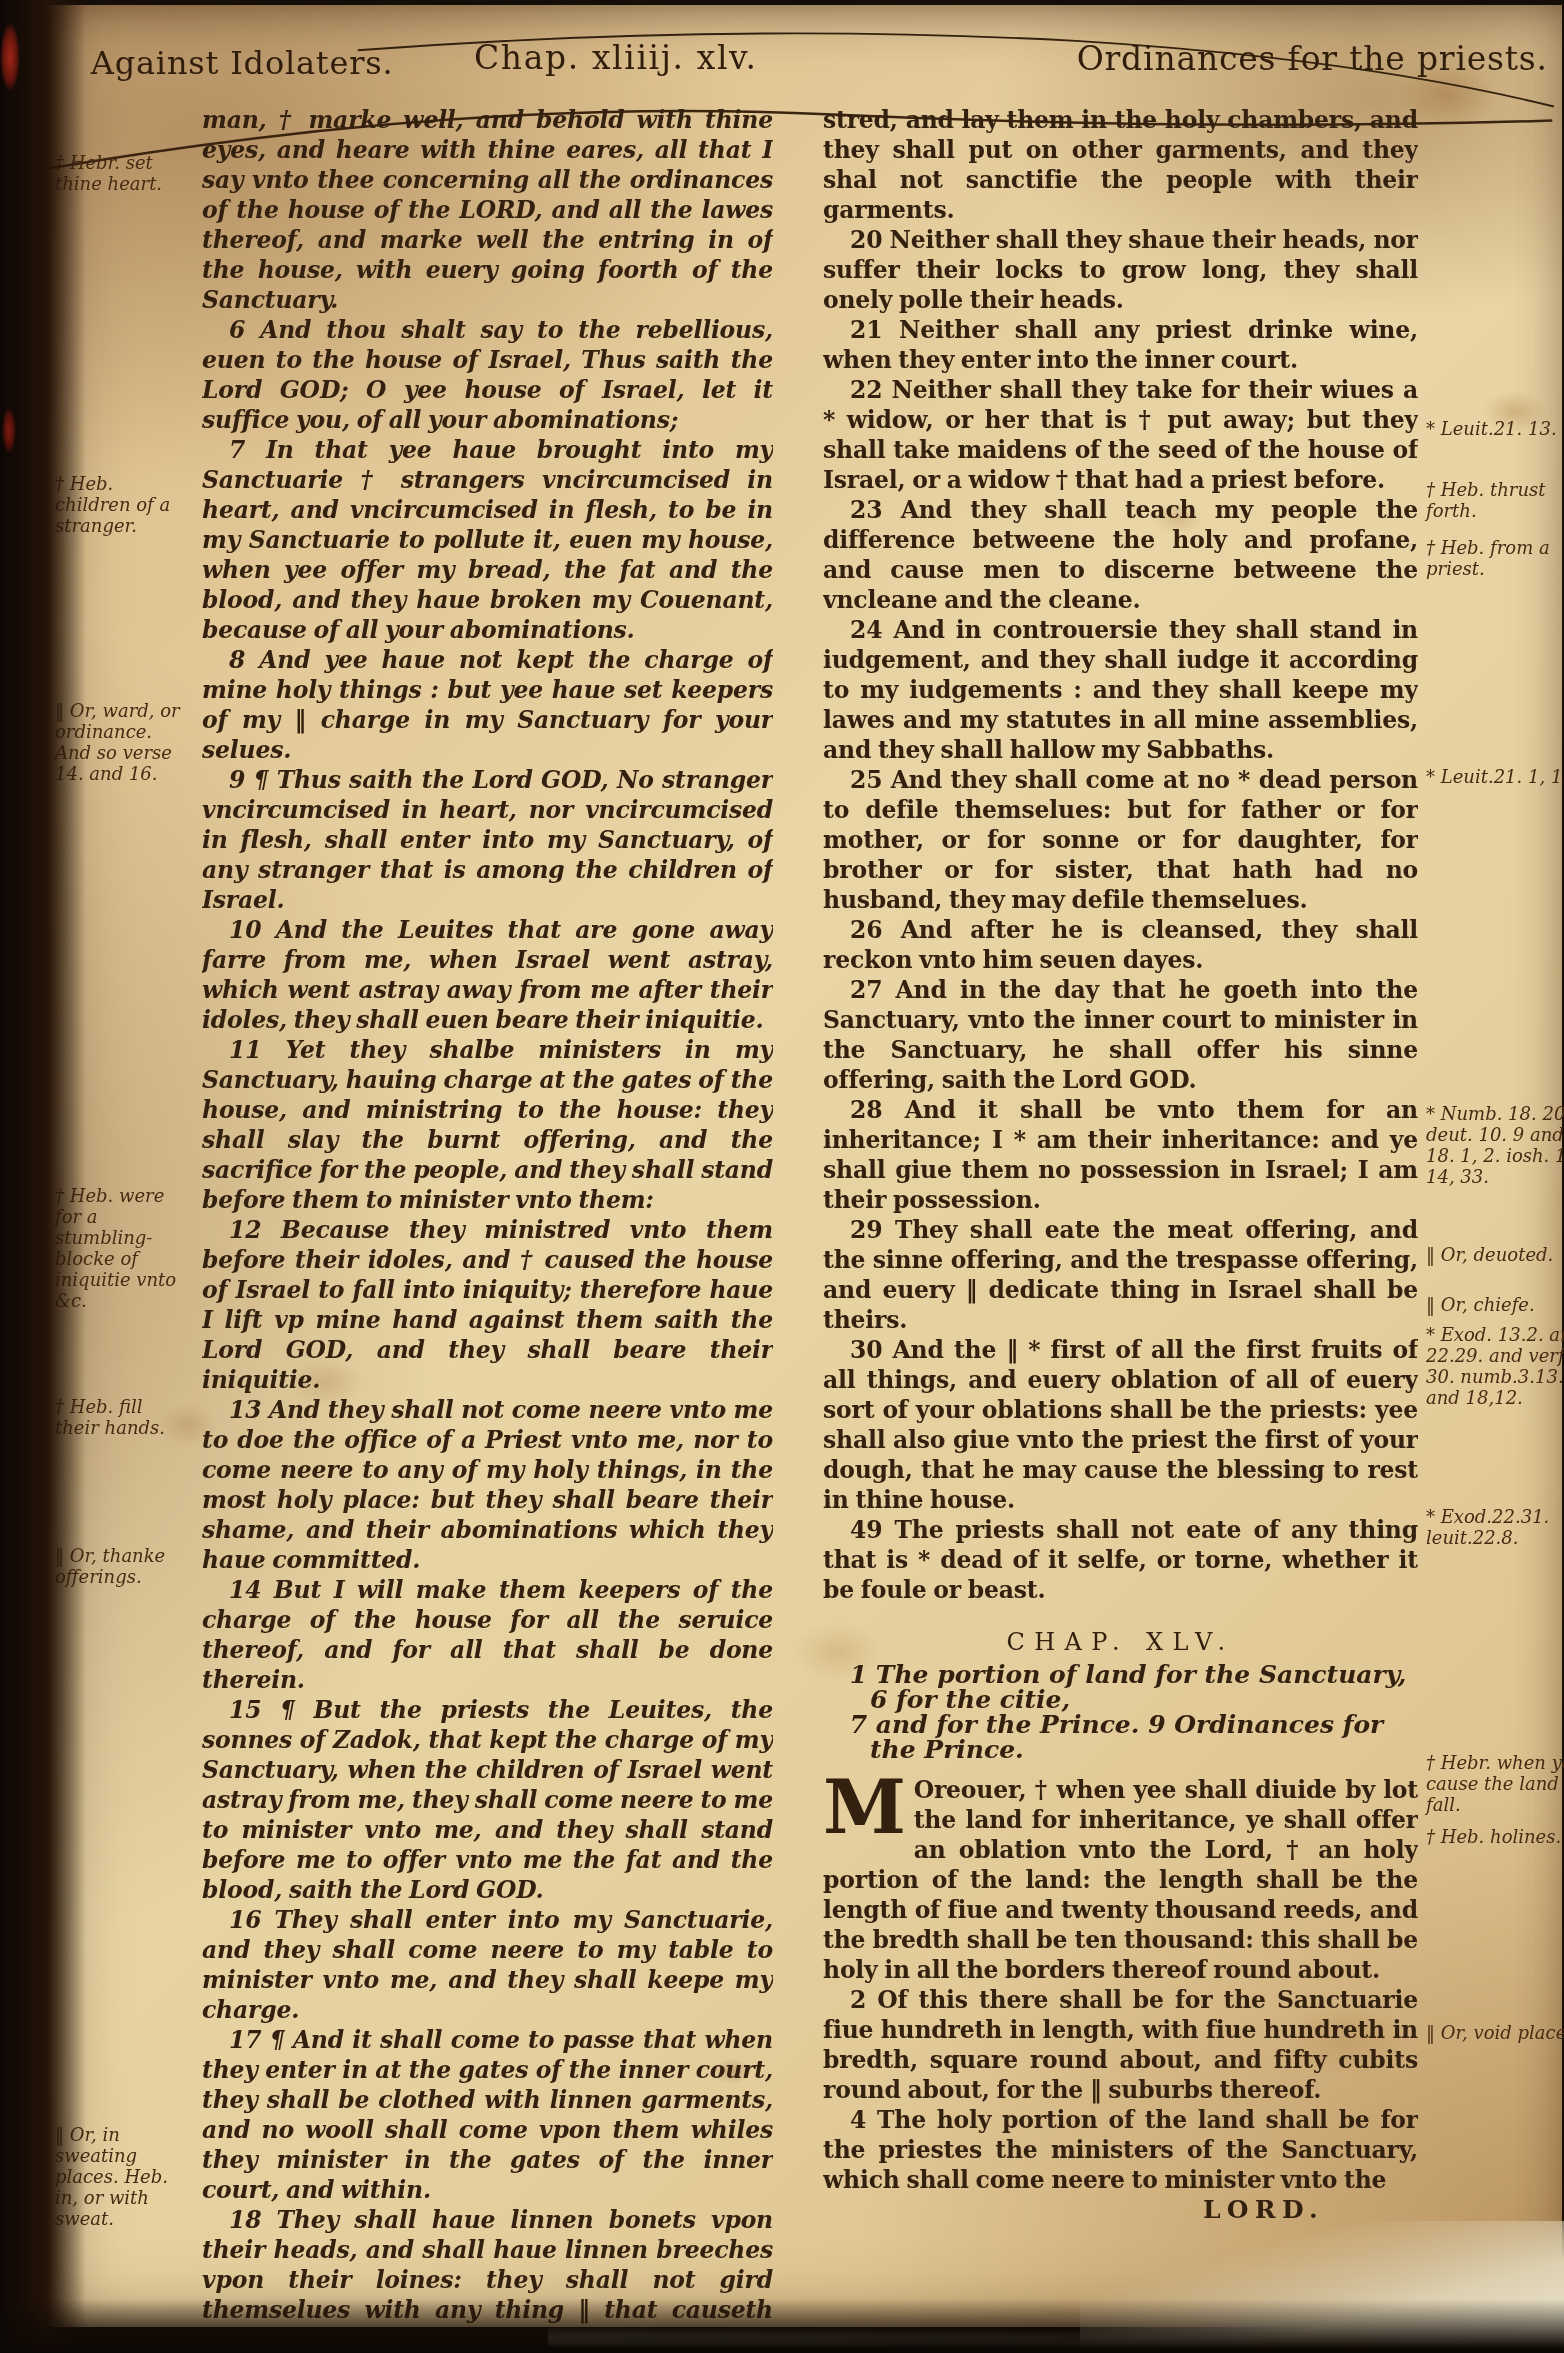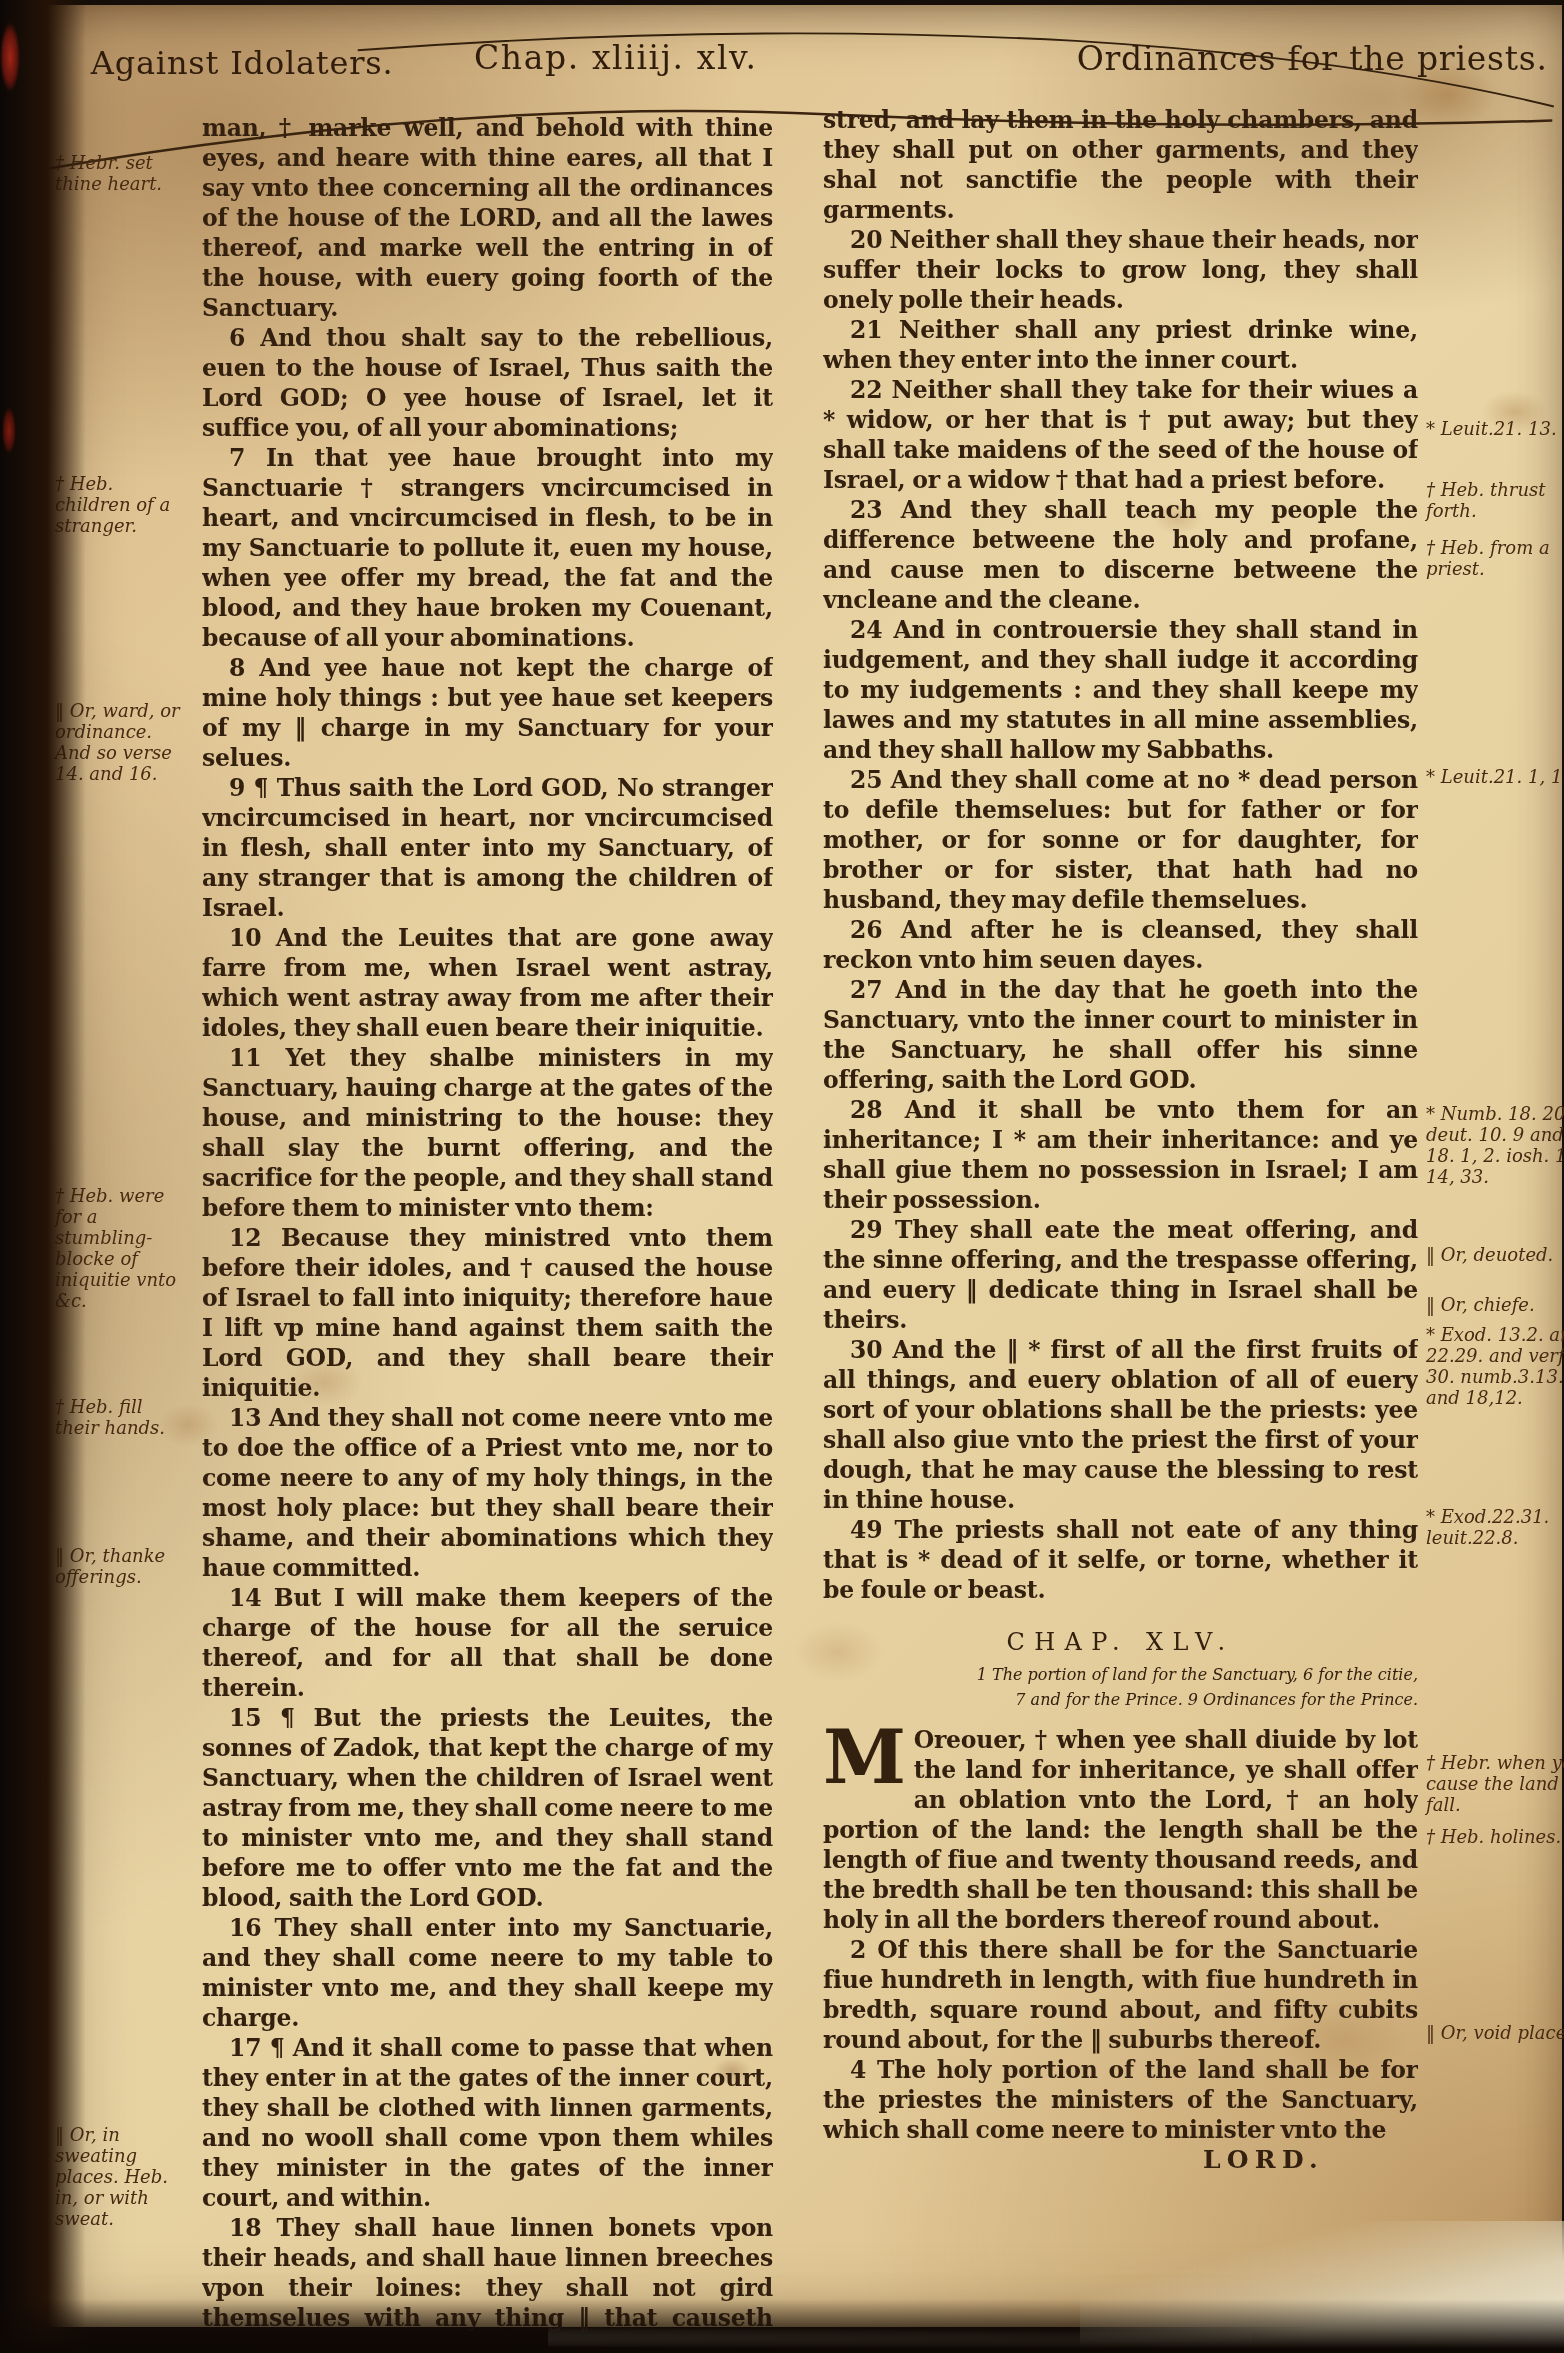--- a/index.html
+++ b/index.html
@@ -49,28 +49,28 @@
   
   .running-head{position:absolute;top:30px;left:55px;right:14px;z-index:4;color:#311d0c;}
   .rh-left{position:absolute;left:7.8px;top:9.4px;font-size:32px;letter-spacing:0.8px;text-align:center;}
   .rh-center{position:absolute;left:391px;top:3px;font-size:33px;letter-spacing:1.6px;}
   .rh-right{position:absolute;right:0;top:4.7px;font-size:33px;letter-spacing:0.8px;}
   
   .main{position:absolute;top:100px;left:0;right:0;bottom:31px;z-index:4;color:#33200f;}
   .lnotes{position:absolute;left:27px;top:0;width:131px;height:100%;}
   .rnotes{position:absolute;left:1398px;top:0;width:161px;height:100%;}
   .note{position:absolute;left:0;right:0;font-style:italic;font-size:18px;line-height:21px;color:#472a12;}
-  .lcol{position:absolute;left:174px;top:8px;width:571px;height:2222px;overflow:hidden;}
+  .lcol{position:absolute;left:174px;top:0;width:571px;height:2222px;overflow:hidden;font-style:italic;}
   .rcol{position:absolute;left:795px;top:0;width:595px;height:2222px;overflow:hidden;}
   .v{margin:0;text-indent:27px;text-align:justify;font-weight:bold;
      font-size:23.5px;line-height:30px;letter-spacing:-0.2px;word-spacing:-1.2px;}
   .v.noindent{text-indent:0;}
   .chap-head{margin:23.5px 0 6.3px;text-align:center;font-weight:normal;font-size:24px;letter-spacing:9.4px;}
-  .arg{margin:0 0 0 47px;text-indent:-20.3px;font-style:italic;font-weight:normal;
-       font-size:16px;line-height:25px;text-align:right;}
+  .arg{margin:0 0 0 47px;text-indent:-20.3px;font-style:italic;font-weight:bold;
+       font-size:25px;line-height:25px;text-align:left;}
   .arg-wrap{margin-bottom:12.5px;}
   .dc-para{text-indent:0;}
   .dropcap{float:left;font-size:75px;line-height:59px;padding:3.1px 7.8px 0 0;font-weight:bold;}
   .final-word{margin:0;text-align:right;font-weight:bold;font-size:25px;letter-spacing:6.3px;padding-right:94px;}
 </style>
 </head>
 <body>
 
 <div class="page">
   <div class="spots"></div>

